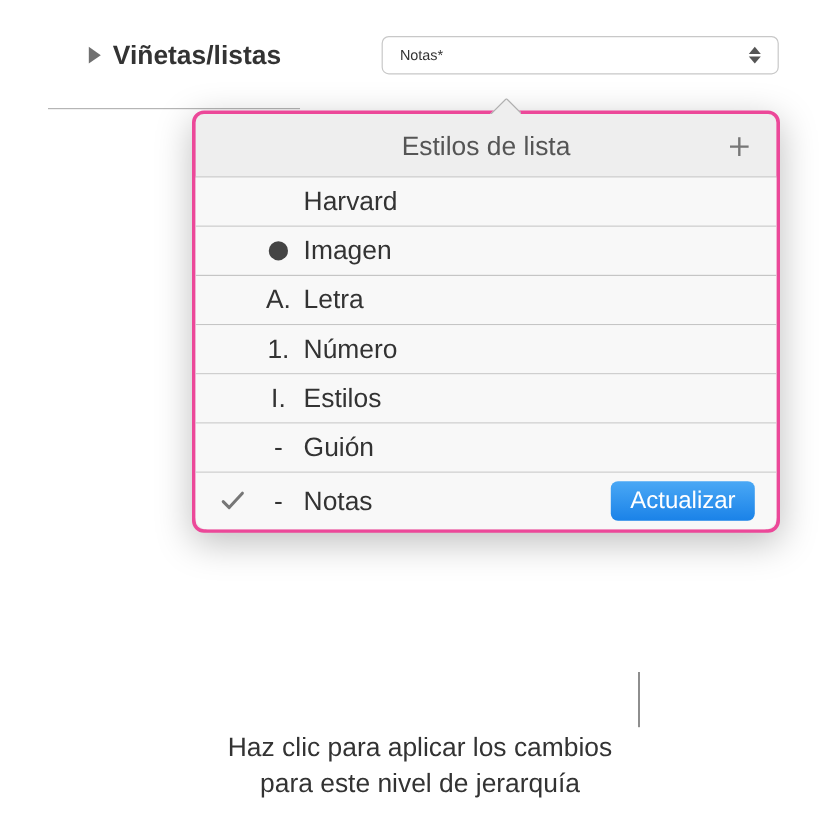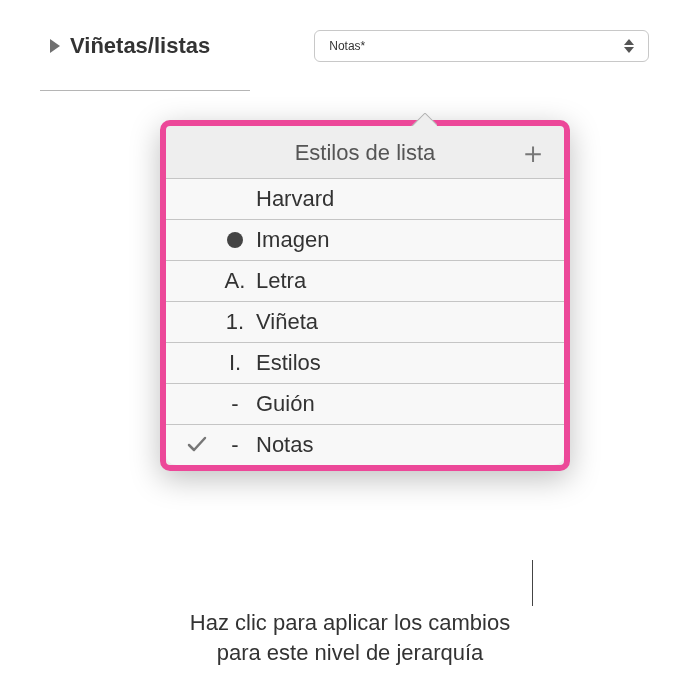--- a/index.html
+++ b/index.html
@@ -6,22 +6,22 @@
     body {
       font-family: -apple-system, BlinkMacSystemFont, "Helvetica Neue", sans-serif;
       background: #fff;
       width: 689px;
       height: 678px;
       position: relative;
     }
     .top-row {
       display: flex;
       align-items: center;
-      padding: 30px 40px 10px 50px;
-      gap: 60px;
+      padding: 30px 40px 10px 74px;
+      gap: 40px;
     }
     .disclosure-triangle {
       width: 0; height: 0;
       border-top: 7px solid transparent;
       border-bottom: 7px solid transparent;
       border-left: 10px solid #707070;
       margin-right: 10px;
     }
     .section-label {
       font-size: 22px;
@@ -59,26 +59,25 @@
     .underline {
       height: 1px;
       background: #b5b5b5;
       margin: 18px 40px 0 40px;
       width: 210px;
     }
     .popover {
       position: absolute;
       top: 92px;
       left: 160px;
-      width: 410px;
+      width: 490px;
       background: #eeeeee;
-      border: 6px solid #ec4899;
+      border: 3px solid #ec4899;
       border-radius: 10px;
       box-shadow: 0 8px 30px rgba(0,0,0,0.25);
-      margin-top: 28px;
     }
     .popover-arrow {
       position: absolute;
       top: -13px;
       left: 245px;
       width: 26px;
       height: 13px;
       overflow: hidden;
     }
     .popover-arrow::after {
@@ -220,21 +219,21 @@
 
     <div class="style-row">
       <span class="check-col"></span>
       <span class="bullet-col">A.</span>
       <span class="style-name">Letra</span>
     </div>
 
     <div class="style-row">
       <span class="check-col"></span>
       <span class="bullet-col">1.</span>
-      <span class="style-name">Viñeta</span>
+      <span class="style-name">Número</span>
     </div>
 
     <div class="style-row">
       <span class="check-col"></span>
       <span class="bullet-col">I.</span>
       <span class="style-name">Estilos</span>
     </div>
 
     <div class="style-row">
       <span class="check-col"></span>
@@ -243,20 +242,21 @@
     </div>
 
     <div class="style-row">
       <span class="check-col">
         <svg class="checkmark-svg" viewBox="0 0 20 18">
             <path d="M2 9 L7 14 L18 2" stroke="#777" stroke-width="2.5" fill="none" stroke-linecap="round" stroke-linejoin="round"></path>
           </svg>
       </span>
       <span class="bullet-col">-</span>
       <span class="style-name">Notas</span>
+      <button class="update-button">Actualizar</button>
     </div>
 
   </div>
 </div>
 
 <div class="callout-line"></div>
 <div class="callout-text">
   <span>Haz clic para aplicar los cambios</span><br>
   <span>para este nivel de jerarquía</span>
 </div>

